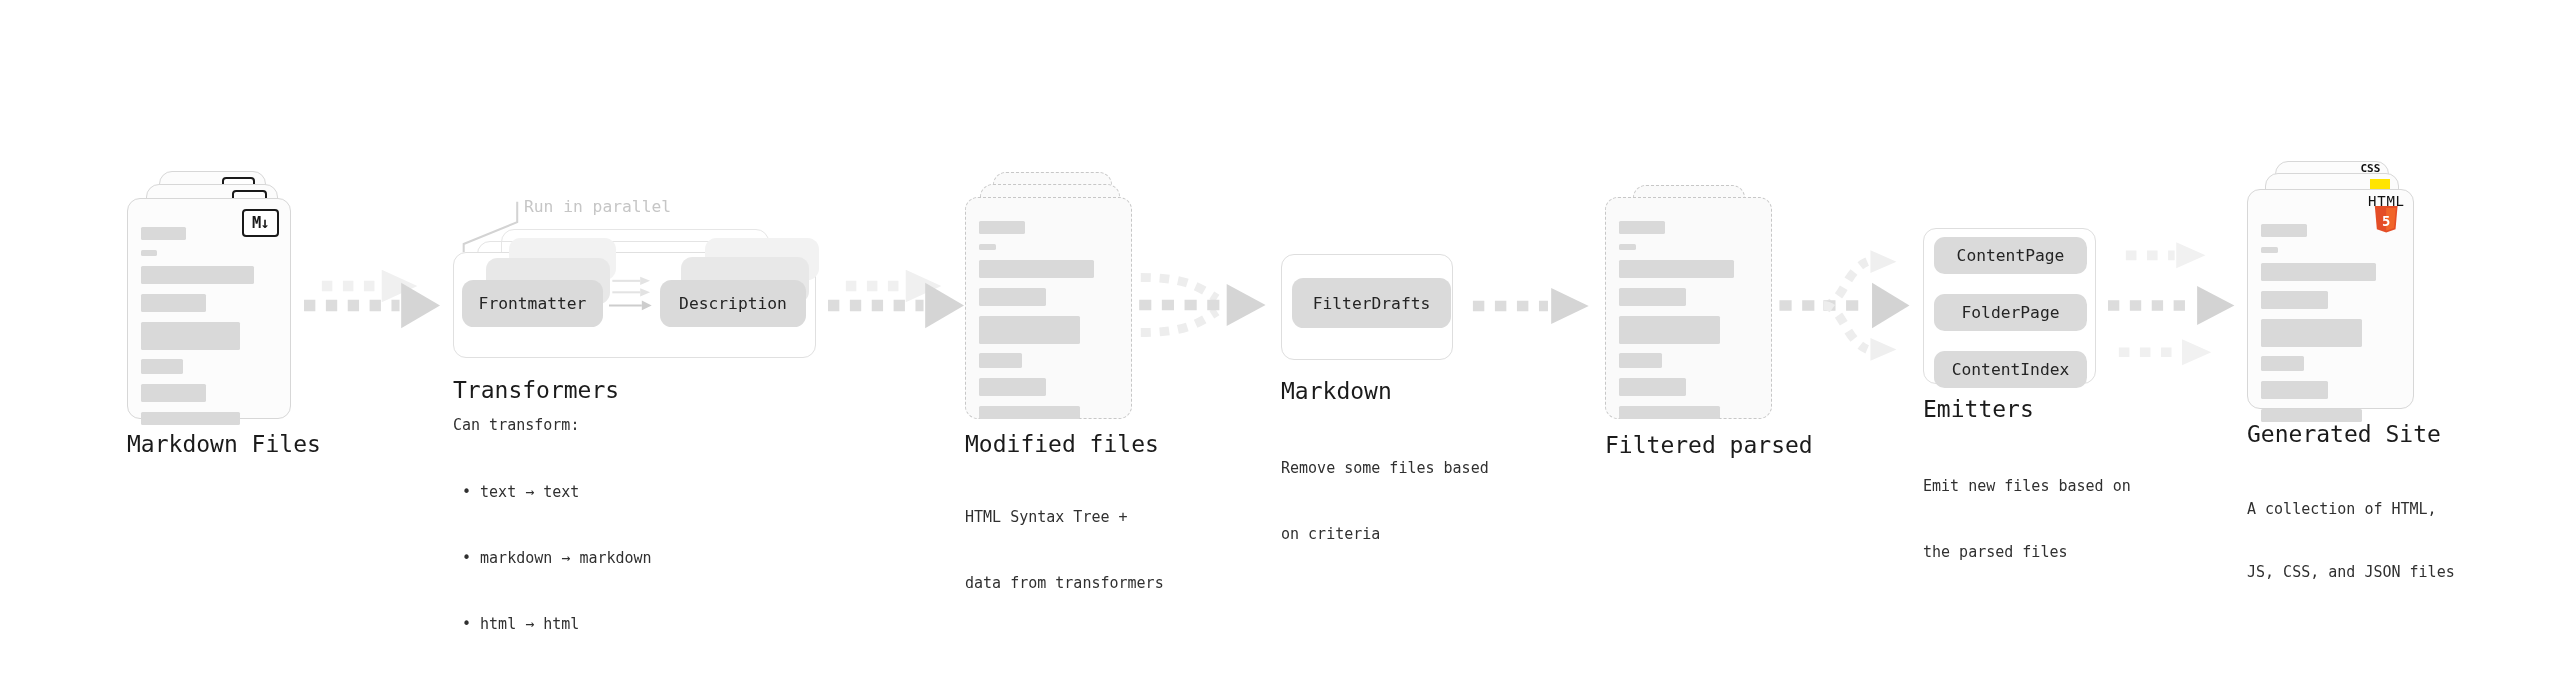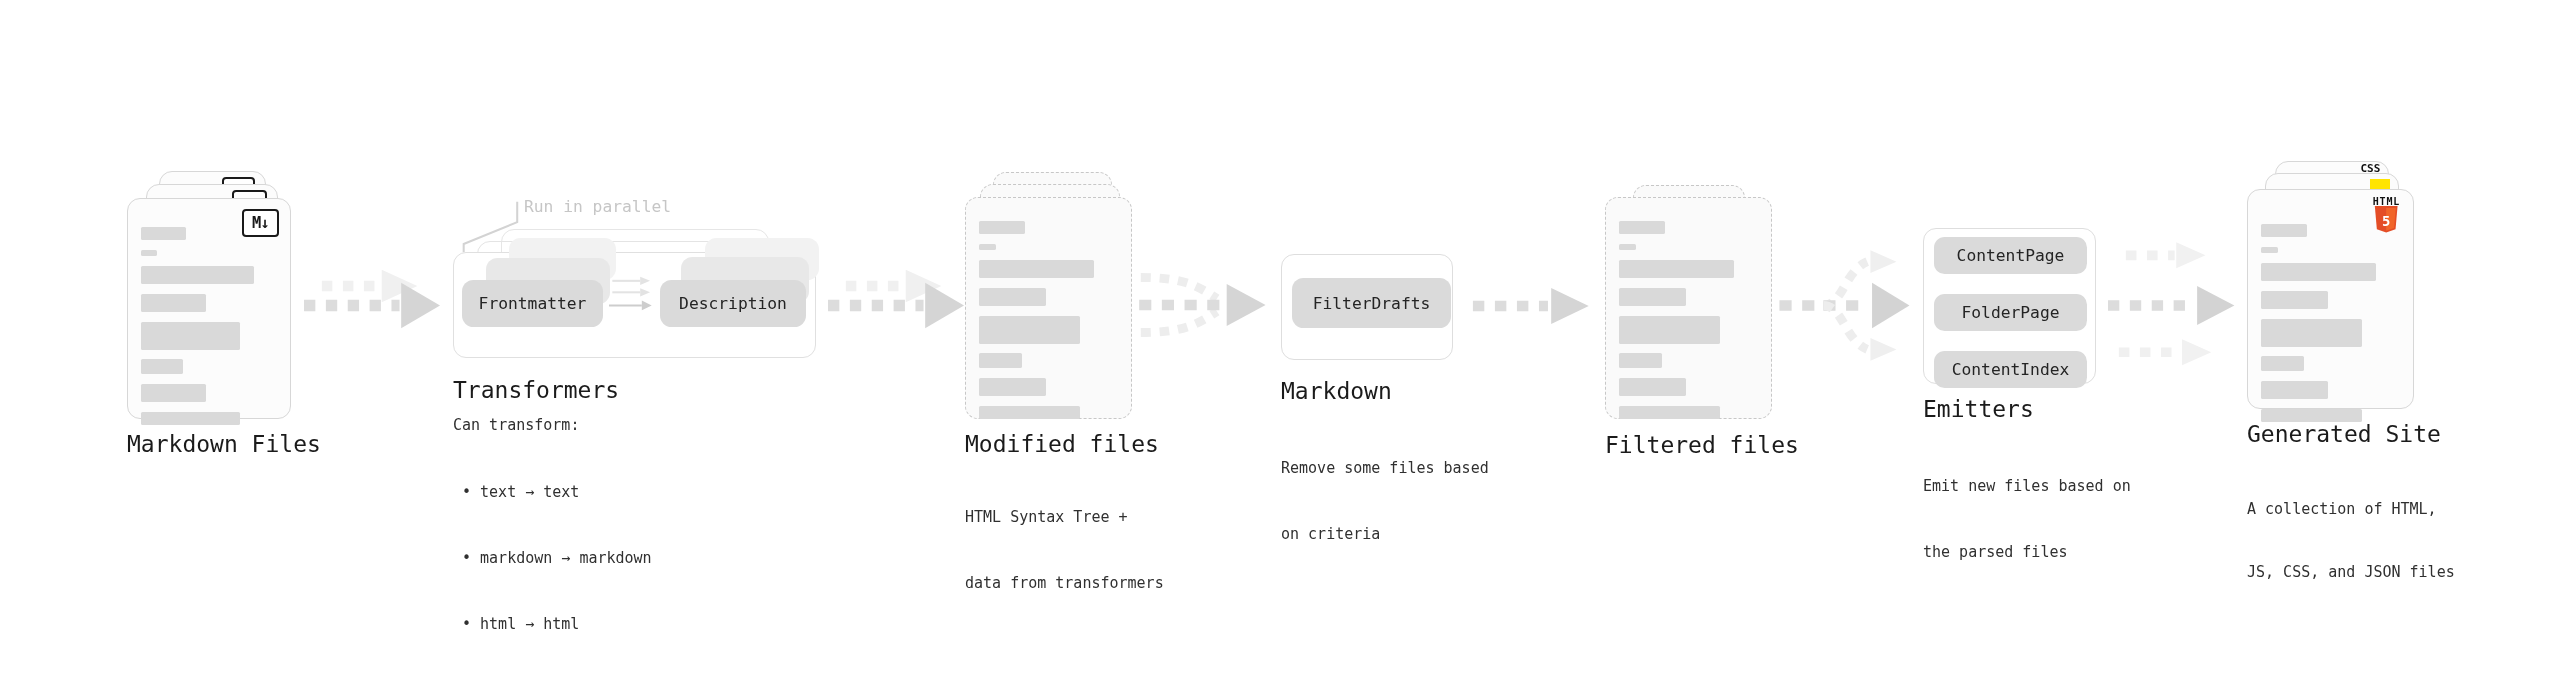--- a/index.html
+++ b/index.html
@@ -31,21 +31,21 @@
   .body-text{position:absolute;font-size:15px;line-height:22px;color:#303030;white-space:pre;}
   .body-text.tight{line-height:21px;}
   .emit-stack{position:absolute;display:flex;flex-direction:column;gap:20px;}
   .emit-pill{position:relative;height:37px;background:#dadada;border-radius:10.6px;display:flex;align-items:center;justify-content:center;font-size:16.3px;color:#242424;flex:none;}
   
   .css-badge{position:absolute;width:19.5px;text-align:center;}
   .css-badge .t{display:block;font-size:11px;line-height:7.3px;font-weight:bold;color:#111;text-align:center;}
   .css-badge .u{height:2.4px;margin-top:0.8px;}
   .js-badge{position:absolute;width:19.5px;height:9.8px;}
   .html5{position:absolute;width:37px;text-align:center;}
-  .html5 .t{display:block;font-size:10px;line-height:9px;font-weight:bold;letter-spacing:0.8px;color:#111;}
+  .html5 .t{display:block;font-size:14px;line-height:9px;font-weight:normal;letter-spacing:0.8px;color:#111;}
   svg{display:block;}
 </style>
 </head>
 <body>
 
 <div class="canvas">
 
   <div class="file-card solid" style="left:159px;top:171px;width:107px;height:68px;">
     <div class="md-badge" style="top:4.9px;right:9.8px;width:29px;height:21px;font-size:13px;">M↓</div>
   </div>
@@ -161,21 +161,21 @@
         <div class="bar" style="width: 33%; height: 13px;"></div>
         <div class="bar" style="width: 12%; height: 6.5px;"></div>
         <div class="bar" style="width: 83%; height: 18px;"></div>
         <div class="bar" style="width: 48%; height: 18px;"></div>
         <div class="bar" style="width: 73%; height: 28px;"></div>
         <div class="bar" style="width: 31%; height: 14.6px;"></div>
         <div class="bar" style="width: 48%; height: 18px;"></div>
         <div class="bar" style="width: 73%; height: 13px;"></div>
       </div>
   </div>
-  <div class="label" style="left:1605px;top:432px;">Filtered files</div>
+  <div class="label" style="left:1605px;top:432px;">Filtered parsed</div>
 
   <svg class="abs" style="left:1776px;top:234px;" width="145" height="143" viewBox="0 0 178 176">
     <line x1="4" y1="88" x2="58" y2="88" stroke="#dcdcdc" stroke-width="13" stroke-dasharray="15 13"></line>
     <path d="M58,88 C82,88 84,46 112,34" fill="none" stroke="#ededed" stroke-width="11" stroke-dasharray="12 11"></path>
     <polygon points="116,20 148,34 116,48" fill="#efefef"></polygon>
     <line x1="58" y1="88" x2="114" y2="88" stroke="#dcdcdc" stroke-width="13" stroke-dasharray="15 13"></line>
     <polygon points="118,60 164,88 118,116" fill="#d3d3d3"></polygon>
     <path d="M58,88 C82,88 84,130 112,142" fill="none" stroke="#ededed" stroke-width="11" stroke-dasharray="12 11"></path>
     <polygon points="116,128 148,142 116,156" fill="#efefef"></polygon>
   </svg>

